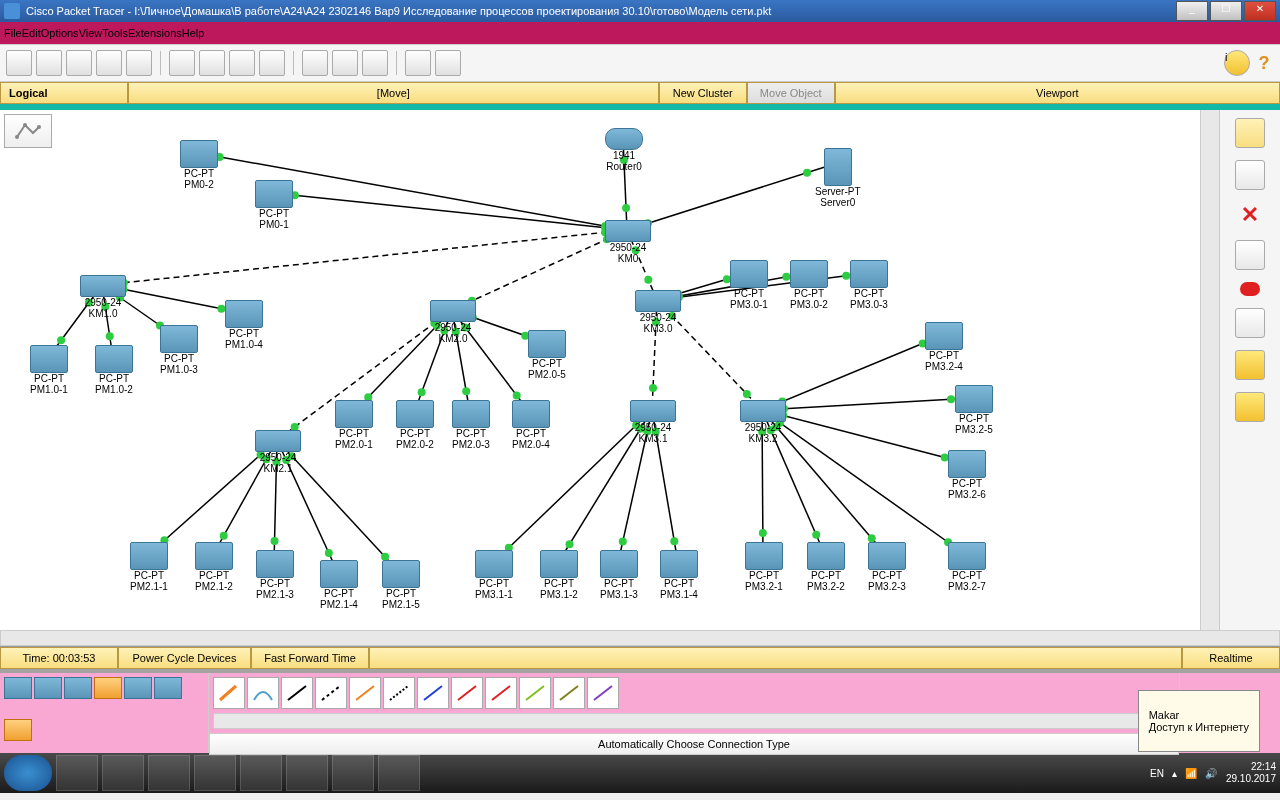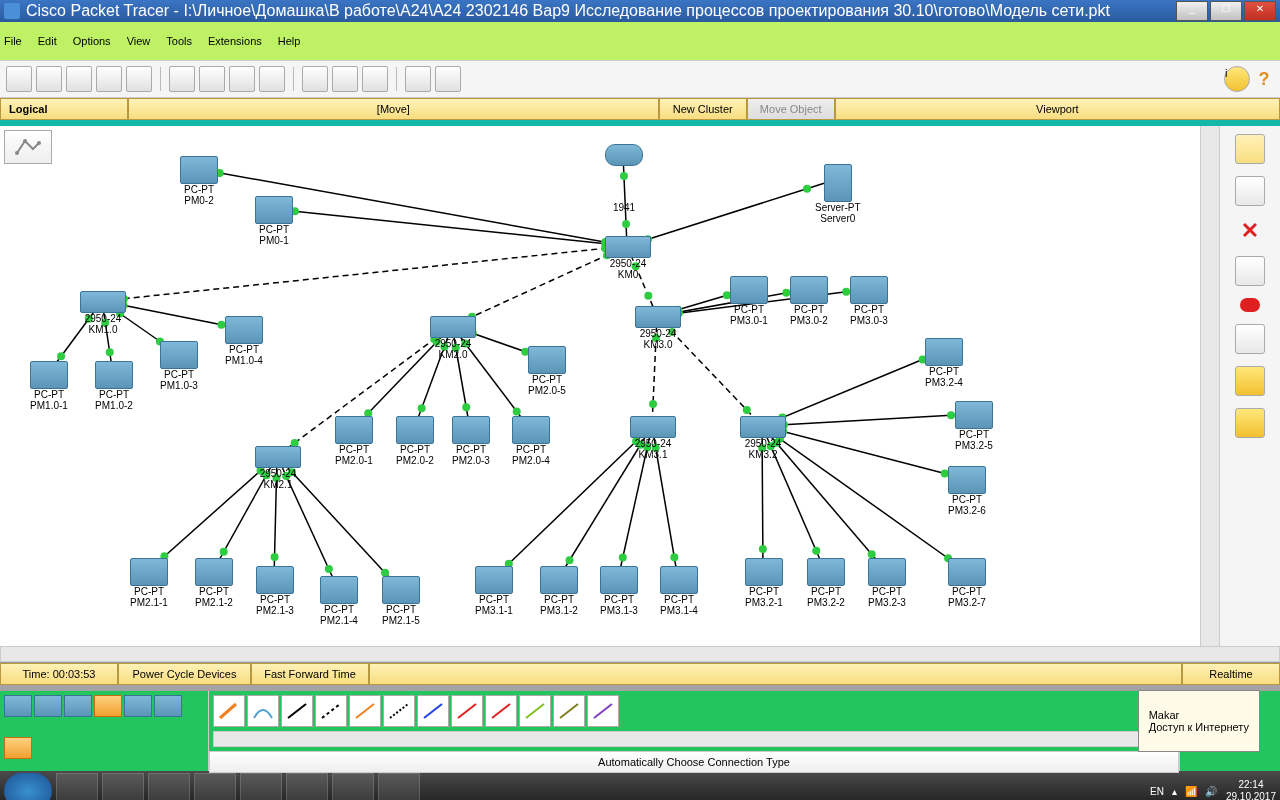--- a/index.html
+++ b/index.html
@@ -1,41 +1,41 @@
 <!DOCTYPE html>
 <html><head>
 <meta charset="utf-8">
 <style>
 body{margin:0;font-family:Tahoma,Arial,sans-serif;font-size:11px;overflow:hidden;background:#f0f0f0;width:1280px;height:800px}
 .titlebar{height:22px;background:linear-gradient(#3a75c4,#2a5a9e);color:#fff;display:flex;align-items:center;padding:0 4px}
 .titlebar .icon{width:16px;height:16px;background:#4a90d9;border-radius:2px;margin-right:6px}
-.titlebar .title{flex:1;font-size:16px;overflow:hidden;white-space:nowrap}
+.titlebar .title{flex:1;font-size:11px;overflow:hidden;white-space:nowrap}
 .winbtns{display:flex;gap:2px}
 .winbtn{width:30px;height:18px;background:linear-gradient(#f0f0f0,#c0c0c0);border:1px solid #555;text-align:center;line-height:14px;font-size:10px}
 .winbtn.close{background:linear-gradient(#e05040,#c03020);color:#fff}
-.menubar{height:22px;background:#bef264;border-bottom:1px solid #ccc;display:flex;align-items:center;padding:8px 4px;gap:16px}
+.menubar{height:22px;background:#be185d;border-bottom:1px solid #ccc;display:flex;align-items:center;padding:0 4px;gap:0}
 .menubar span{cursor:default}
 .toolbar{height:36px;background:#f5f5f5;border-bottom:1px solid #ccc;display:flex;align-items:center;padding:0 6px;gap:4px}
 .tbtn{width:24px;height:24px;background:linear-gradient(#fff,#e0e0e0);border:1px solid #aaa;border-radius:2px}
 .tsep{width:1px;height:24px;background:#bbb;margin:0 4px}
 .yellowbar{height:22px;display:flex;border-bottom:6px solid #14b8a6}
 .ycell{background:linear-gradient(#fff2b8,#f8dd80);border:1px solid #b89840;display:flex;align-items:center;justify-content:center;padding:0 8px;font-size:11px}
 .ycell.gray{background:linear-gradient(#eee,#ddd);color:#888}
 .main{position:relative;display:flex;height:520px}
 .canvas{position:relative;flex:1;background:#fff;overflow:hidden}
 .rightbar{width:60px;background:#f5f5f5;border-left:1px solid #ccc;display:flex;flex-direction:column;align-items:center;gap:12px;padding-top:8px}
 .rtool{width:28px;height:28px;background:linear-gradient(#fff,#e8e8e8);border:1px solid #aaa;border-radius:3px}
 svg.net{position:absolute;left:0;top:0}
 .dev{position:absolute;display:flex;flex-direction:column;align-items:center;font-size:10px;text-align:center;line-height:11px}
 .dev .box{width:36px;height:26px;background:linear-gradient(#7fb8d8,#5a95b8);border:1px solid #3a7595;border-radius:2px;position:relative}
 .dev .box.srv{width:26px;height:36px}
 .dev .box.rtr{width:36px;height:20px;border-radius:10px}
 .dev .box.sw{width:44px;height:20px}
 .bottombar{height:22px;display:flex;border-top:1px solid #999}
-.devpanel{height:80px;background:#22c55e;border-top:6px solid #a3a3a3;display:flex}
+.devpanel{height:80px;background:#f9a8d4;border-top:4px solid #a3a3a3;display:flex}
 .devcat{width:200px;display:flex;flex-wrap:wrap;gap:2px;padding:4px;border-right:1px solid #ccc}
 .devcat .it{width:26px;height:20px;background:linear-gradient(#7fb8d8,#5a95b8);border:1px solid #3a7595}
 .connlist{flex:1;display:flex;flex-direction:column}
 .connrow{display:flex;gap:2px;padding:4px;height:40px}
 .conn{width:30px;height:30px;background:#fff;border:1px solid #aaa;display:flex;align-items:center;justify-content:center}
 .conn svg{width:22px;height:22px}
 .connlbl{flex:1;text-align:center;background:linear-gradient(#fff,#eee);border:1px solid #ccc;padding:4px;font-size:11px}
 .taskbar{height:40px;background:linear-gradient(#4a4a4a,#1a1a1a);display:flex;align-items:center;color:#fff;padding:0 4px;gap:4px}
 .startbtn{width:48px;height:36px;background:radial-gradient(#3a90d0,#1a5090);border-radius:18px}
 .tbitem{width:40px;height:34px;background:rgba(255,255,255,0.1);border:1px solid rgba(255,255,255,0.15)}
@@ -218,21 +218,21 @@
         <circle class="dot" cx="871.701591232478" cy="428.2800865218492" r="4"></circle>
         <circle class="dot" cx="782.3242639395379" cy="291.5783436714622" r="4"></circle>
         <circle class="dot" cx="922.6757360604621" cy="233.42165632853778" r="4"></circle>
         <circle class="dot" cx="783.9645073599785" cy="298.75083370464574" r="4"></circle>
         <circle class="dot" cx="951.0354926400215" cy="289.24916629535426" r="4"></circle>
         <circle class="dot" cx="783.2931115859787" cy="305.53203389243566" r="4"></circle>
         <circle class="dot" cx="944.7068884140213" cy="347.46796610756434" r="4"></circle>
         <circle class="dot" cx="779.9317843424693" cy="312.7456310277355" r="4"></circle>
         <circle class="dot" cx="948.0682156575307" cy="432.2543689722645" r="4"></circle>
       </svg>
-  <div class="dev" style="left: 605px; top: 18px; gap: 36px;">
+  <div class="dev" style="left: 605px; top: 18px;">
         <div class="box rtr"></div>
         <div>1941</div>
         <div>Router0</div>
       </div>
       <div class="dev" style="left: 815px; top: 38px;">
         <div class="box srv"></div>
         <div>Server-PT</div>
         <div>Server0</div>
       </div>
       <div class="dev" style="left: 605px; top: 110px;">
@@ -539,18 +539,18 @@
   <div class="tbitem"></div>
   <div class="tbitem"></div>
   <div class="tbitem"></div>
   <div class="tbitem"></div>
   <div class="tbitem"></div>
   <div class="tray">
     <span>EN</span>
     <span>▴</span>
     <span>📶</span>
     <span>🔊</span>
-    <div style="text-align:center;line-height:12px">
+    <div style="text-align:right;line-height:12px">
       <div>22:14</div>
       <div>29.10.2017</div>
     </div>
   </div>
 </div>
 
 </body></html>

